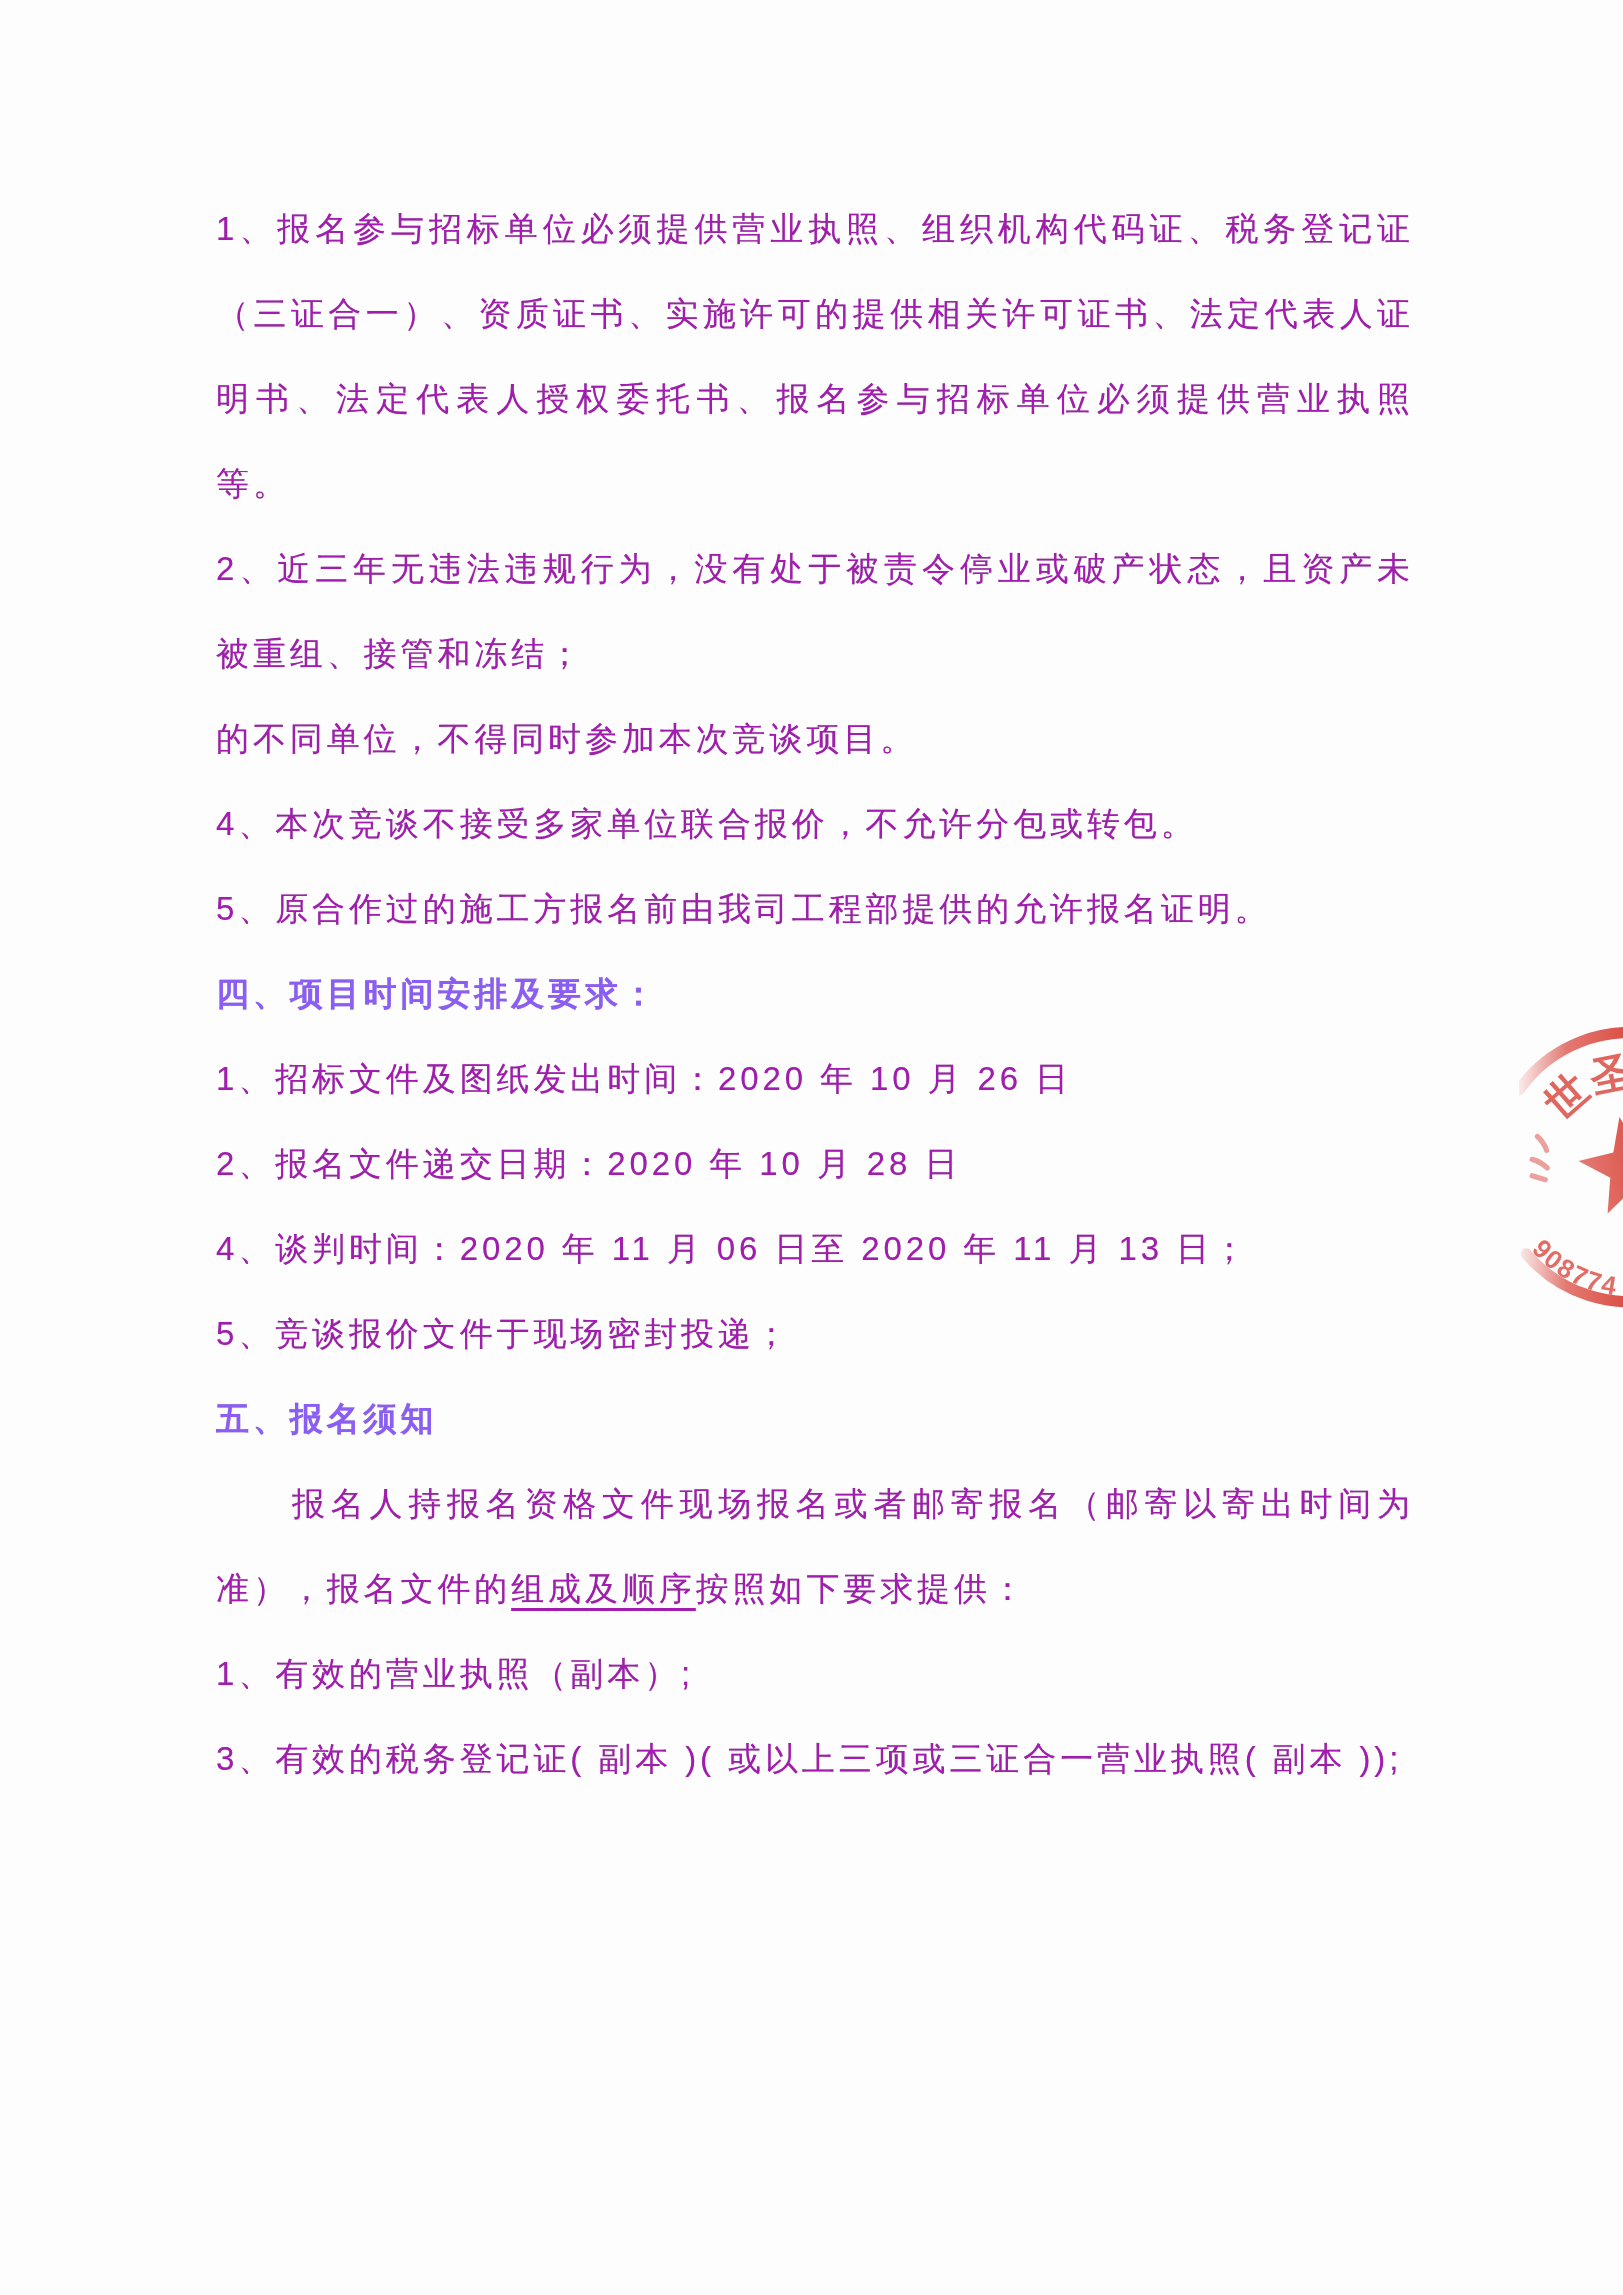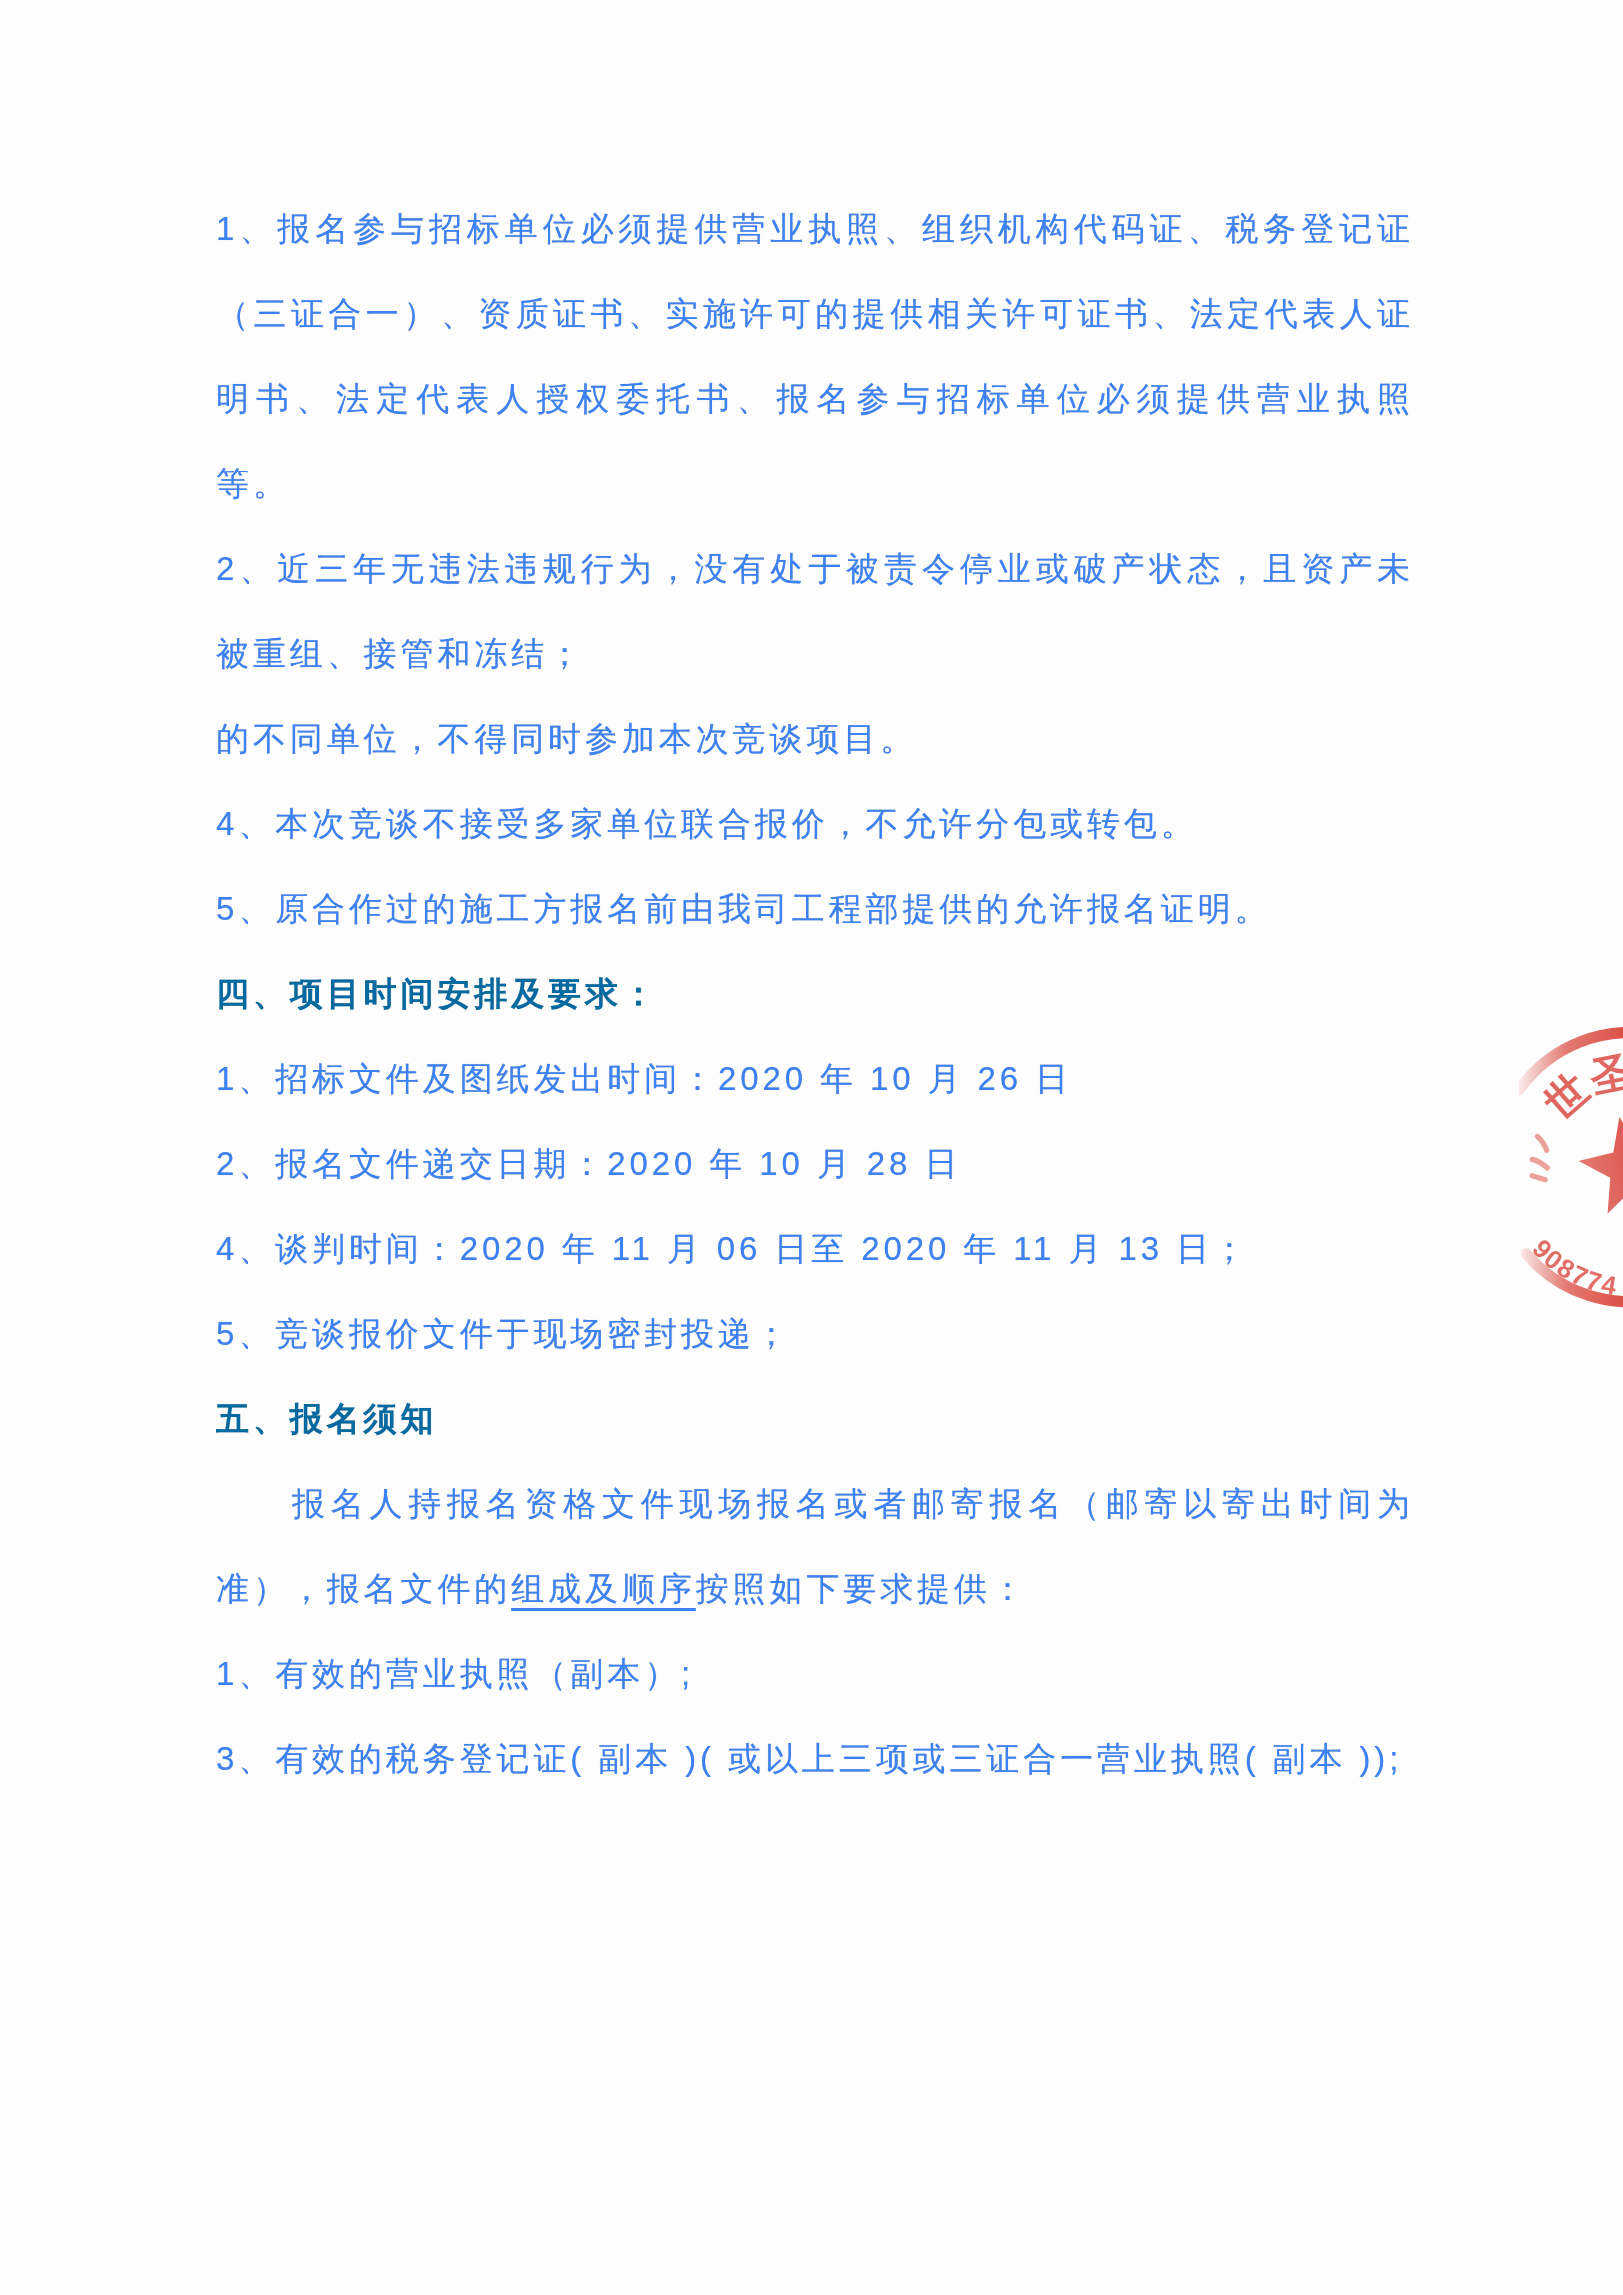--- a/index.html
+++ b/index.html
@@ -14,30 +14,30 @@
   .content{
     position:absolute;
     left:216px;top:186px;
     width:1198px;
   }
   .line{
     height:85px;
     line-height:85px;
     font-size:33px;
     letter-spacing:3.9px;
-    color:#3b82f6;
+    color:#a21caf;
     text-shadow:0 0 0.7px rgba(40,40,40,0.38);
     white-space:nowrap;
   }
   .full{
     white-space:normal;
     text-align:justify;
     text-align-last:justify;
   }
-  .bold{font-weight:bold;color:#0369a1;}
+  .bold{font-weight:bold;color:#8b5cf6;}
   .indent{padding-left:76px;}
   .ul{
     text-decoration:underline;
     text-decoration-thickness:3.3px;
     text-underline-offset:7.9px;
   }
   .stamp{
     position:absolute;
     left:1519px;top:1008px;
     width:105px;height:308px;

